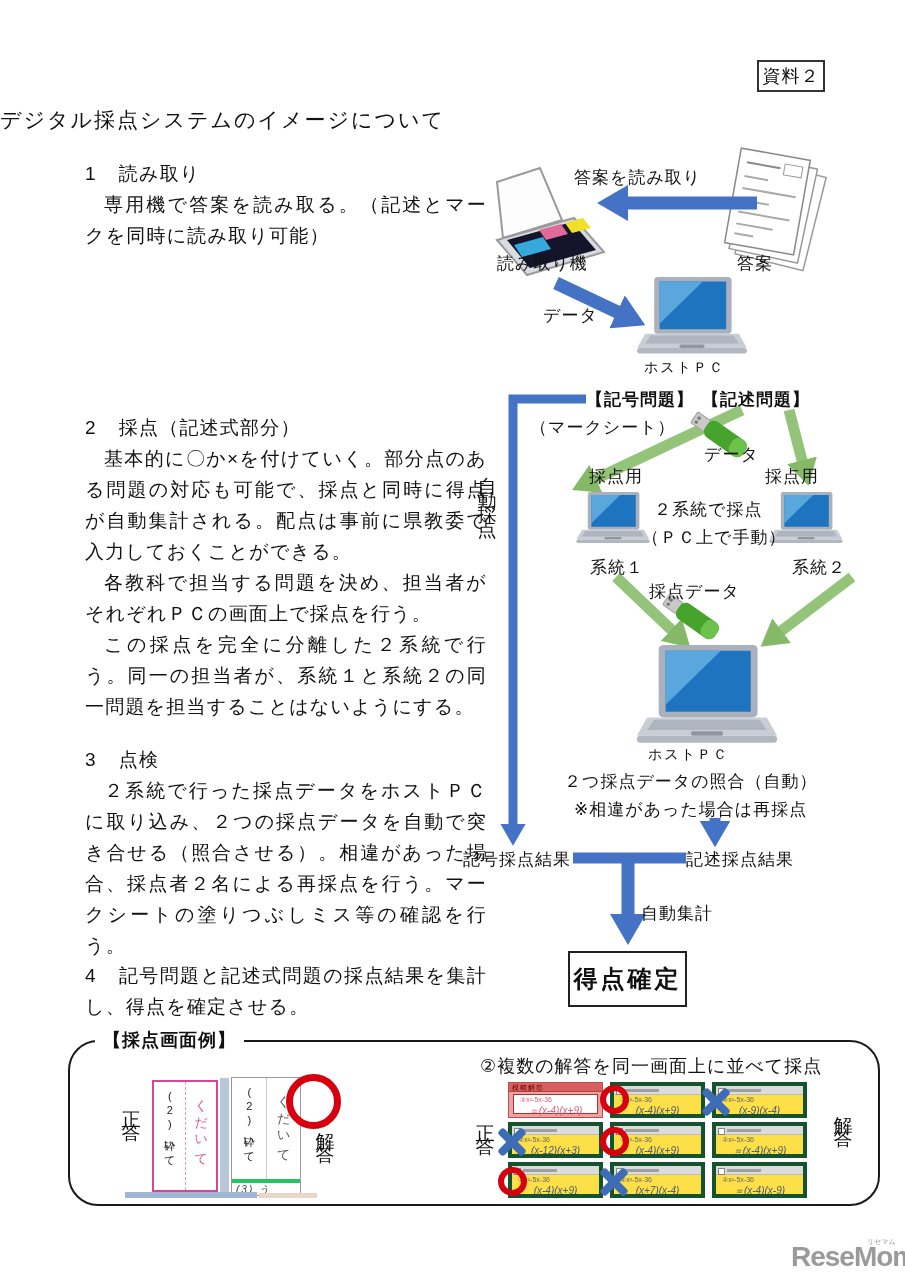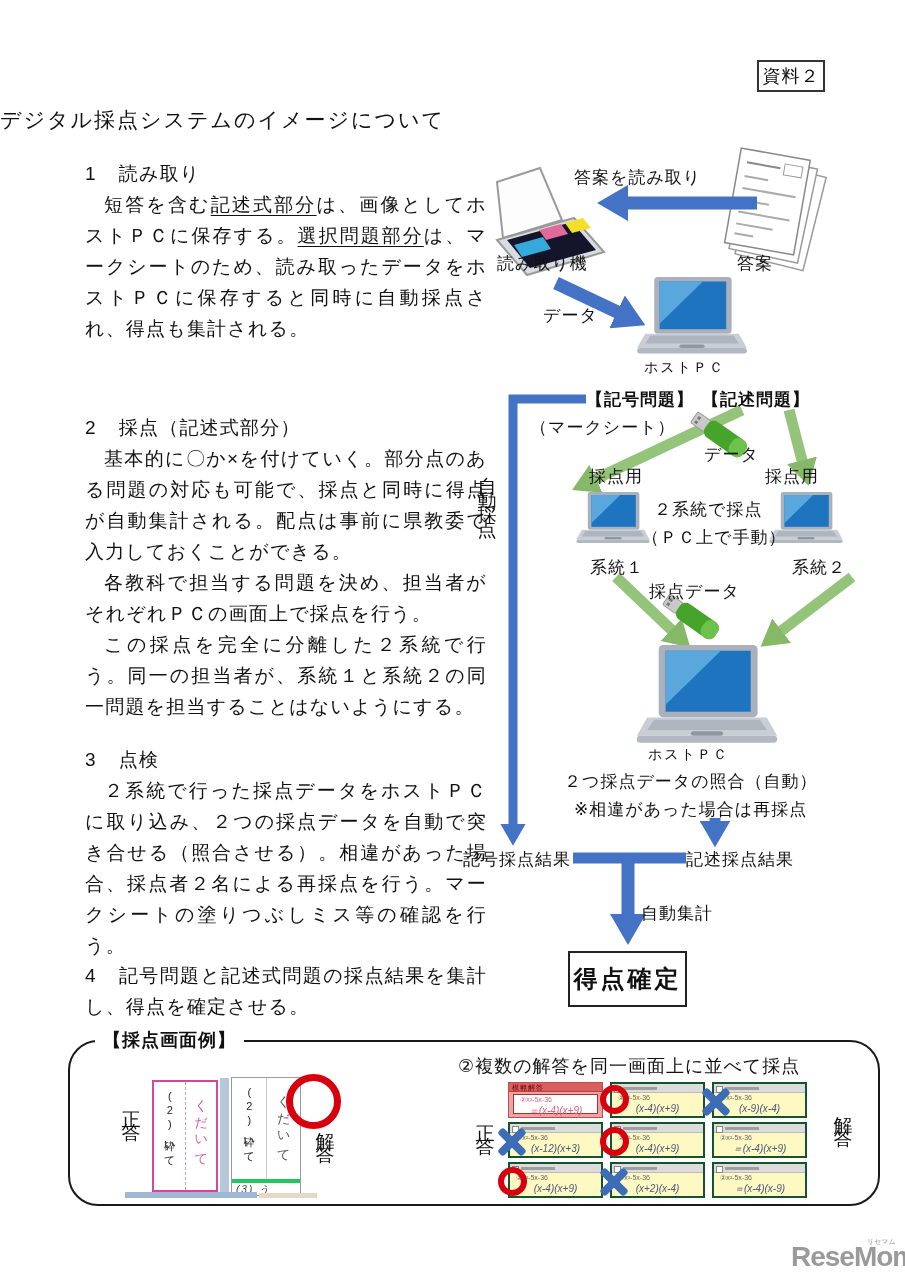--- a/index.html
+++ b/index.html
@@ -70,21 +70,21 @@
   .strip-gray .a { font-size:13px; color:#555; letter-spacing:3px; }
   .strip-gray .row2 { border-top:4px solid #22c55e; height:16px; font-size:10px; color:#444;
                       padding-left:4px; letter-spacing:2px;font-style:italic; }
   .shadow-blue  { position:absolute; left:125px; top:1192px; width:132px; height:6px; background:#9fb6d4; }
   .shadow-tan   { position:absolute; left:259px; top:1193px; width:58px;  height:5px; background:#e8d7c6; }
   .big-circle {
     position:absolute; left:286px; top:1074px; width:55px; height:55px;
     border:7px solid #d7000f; border-radius:50%;
   }
   
-  .cell { position:absolute; width:95px; height:36px; border:2px solid #14532d; background:#fef9c3; overflow:hidden; }
+  .cell { position:absolute; width:95px; height:36px; border:4px solid #14532d; background:#fde047; overflow:hidden; }
   .cell .hdr { height:9px; background:#dcdcdc; border-bottom:1px solid #bbb; position:relative; }
   .cell .hdr::before { content:""; position:absolute; left:2px; top:2px; width:5px; height:5px;
                        border:1px solid #888; background:#fff; }
   .cell .hdr::after  { content:""; position:absolute; left:11px; top:3px; width:34px; height:3px; background:#9f9f9f; }
   .cell .eq  { font-size:7px; color:#666; line-height:8px; padding:1px 0 0 6px; white-space:nowrap; }
   .cell .ans { font-size:10px; font-style:italic; color:#4a5a7a; text-align:center; line-height:13px; white-space:nowrap; }
   .cell.model { background:#eba3a3; border:1.5px solid #c24b4b; }
   .cell.model .hdr { background:#d85f5f; border-bottom:1px solid #b54040; }
   .cell.model .hdr::before, .cell.model .hdr::after { display:none; }
   .cell.model .hdr-text { font-size:7px; color:#5c0000; line-height:9px; padding-left:3px; letter-spacing:1px; }
@@ -108,21 +108,21 @@
 </head>
 <body>
 
 <div class="page">
 
   <div class="doc-label">資料２</div>
   <div class="title">デジタル採点システムのイメージについて</div>
 
   <div class="sec" style="top:158px">
     <div class="sec-h"><span class="num">1</span><span>読み取り</span></div>
-    <p><span>短答を含む</span><span class="u">記述式部分</span><span>は、画像としてホストＰＣに保存する。</span><span class="u">選択問題部分</span><span>は、マークシートのため、読み取ったデータをホストＰＣに保存すると同時に自動採点され、得点も集計される。</span></p>
+    <p>専用機で答案を読み取る。（記述とマークを同時に読み取り可能）</p>
   </div>
 
   <div class="sec" style="top:412px">
     <div class="sec-h"><span class="num">2</span><span>採点（記述式部分）</span></div>
     <p>基本的に〇か×を付けていく。部分点のある問題の対応も可能で、採点と同時に得点が自動集計される。配点は事前に県教委で入力しておくことができる。</p>
     <p>各教科で担当する問題を決め、担当者がそれぞれＰＣの画面上で採点を行う。</p>
     <p>この採点を完全に分離した２系統で行う。同一の担当者が、系統１と系統２の同一問題を担当することはないようにする。</p>
   </div>
 
   <div class="sec" style="top:744px">
@@ -232,21 +232,21 @@
   <div class="fl big" style="left:648px;top:746px">ホストＰＣ</div>
   <div class="fl" style="left:564px;top:770px">２つ採点データの照合（自動）</div>
   <div class="fl" style="left:574px;top:798px">※相違があった場合は再採点</div>
   <div class="fl" style="left:463px;top:848px">記号採点結果</div>
   <div class="fl" style="left:686px;top:848px">記述採点結果</div>
   <div class="fl" style="left:641px;top:902px">自動集計</div>
   <div class="score-box">得点確定</div>
 
   <div class="ex-box"></div>
   <div class="ex-box-title">【採点画面例】</div>
-  <div class="ex-head" style="left:458px;top:1054px">②複数の解答を同一画面上に並べて採点</div>
+  <div class="ex-head" style="left:480px;top:1054px">②複数の解答を同一画面上に並べて採点</div>
 
   <div class="vlabel" style="left:118px;top:1096px">正答</div>
   <div class="strip strip-pink">
     <div class="col">
         <span class="vt q">(2)砕いて</span>
       </div>
     <div class="col">
         <span class="vt a">くだいて</span>
       </div>
   </div>
@@ -305,21 +305,21 @@
     <div class="ans">＝(x-4)(x+9)</div>
   </div>
   <div class="cell" style="left:508px;top:1162px">
     <div class="hdr"></div>
     <div class="eq">②x²-5x-36</div>
     <div class="ans">(x-4)(x+9)</div>
   </div>
   <div class="cell" style="left:610px;top:1162px">
     <div class="hdr"></div>
     <div class="eq">②x²-5x-36</div>
-    <div class="ans">(x+2)(x-4)</div>
+    <div class="ans">(x+7)(x-4)</div>
   </div>
   <div class="cell" style="left:712px;top:1162px">
     <div class="hdr"></div>
     <div class="eq">②x²-5x-36</div>
     <div class="ans">＝(x-4)(x-9)</div>
   </div>
 
   <div class="omark" style="left:600px;top:1085px"></div>
   <div class="xmark" style="left:700px;top:1086px"></div>
   <div class="xmark" style="left:496px;top:1126px"></div>

